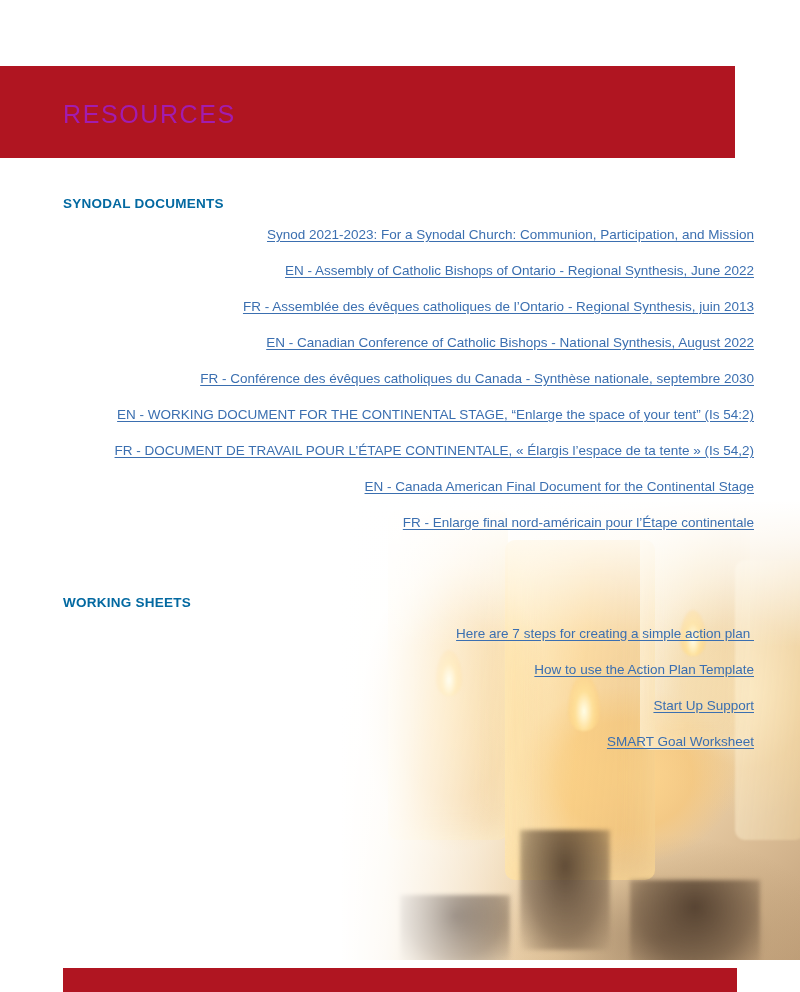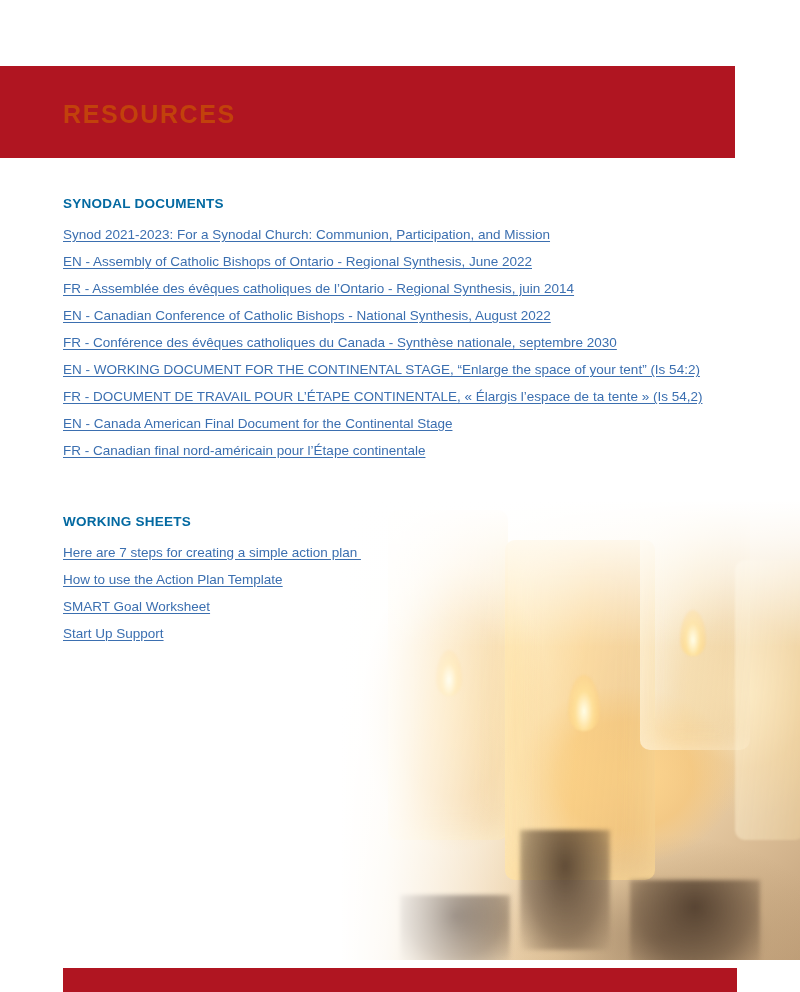--- a/index.html
+++ b/index.html
@@ -96,22 +96,22 @@
     position: absolute;
     left: 0; top: 66px;
     width: 735px; height: 92px;
     background: #b01521;
   }
   #header-title {
     position: absolute;
     left: 63px; top: 100px;
     font-size: 25px;
     letter-spacing: 1.6px;
-    color: #c2410c;
-    font-weight: 700;
+    color: #a21caf;
+    font-weight: 400;
   }
 
   
   #footer-band {
     position: absolute;
     left: 63px; bottom: 0;
     width: 674px; height: 24px;
     background: #b01521;
   }
 
@@ -123,21 +123,21 @@
   }
   .section { margin-bottom: 0; }
   .section-title {
     font-size: 13.5px;
     font-weight: bold;
     color: #0369a1;
     letter-spacing: 0.25px;
     margin: 0 0 10px 0;
   }
   .link-list { margin: 0; padding: 0; list-style: none; }
-  .link-list li { margin: 0; padding: 0; }
+  .link-list li { margin: 9px; padding: 0; text-align: right; }
   a.doc-link {
     display: inline-block;
     font-size: 13.5px;
     line-height: 27px;
     color: #3b6fb0;
     text-decoration: underline;
     text-underline-offset: 2px;
     white-space: pre;
   }
   .gap-lg { height: 26px; }
@@ -167,41 +167,41 @@
   <div id="header-band"></div>
   <div id="header-title">RESOURCES</div>
 
   <div id="content">
 
     <div class="section">
       <div class="section-title">SYNODAL DOCUMENTS</div>
       <ul class="link-list">
         <li><a class="doc-link" href="#">Synod 2021-2023: For a Synodal Church: Communion, Participation, and Mission</a></li>
         <li><a class="doc-link" href="#">EN - Assembly of Catholic Bishops of Ontario - Regional Synthesis, June 2022</a></li>
-        <li><a class="doc-link" href="#">FR - Assemblée des évêques catholiques de l’Ontario - Regional Synthesis, juin 2014</a></li>
+        <li><a class="doc-link" href="#">FR - Assemblée des évêques catholiques de l’Ontario - Regional Synthesis, juin 2013</a></li>
         <li><a class="doc-link" href="#">EN - Canadian Conference of Catholic Bishops - National Synthesis, August 2022</a></li>
         <li><a class="doc-link" href="#">FR - Conférence des évêques catholiques du Canada - Synthèse nationale, septembre 2030</a></li>
         <li><a class="doc-link" href="#">EN - WORKING DOCUMENT FOR THE CONTINENTAL STAGE, “Enlarge the space of your tent” (Is 54:2)</a></li>
         <li><a class="doc-link" href="#">FR - DOCUMENT DE TRAVAIL POUR L’ÉTAPE CONTINENTALE, « Élargis l’espace de ta tente » (Is 54,2)</a></li>
         <li><a class="doc-link" href="#">EN - Canada American Final Document for the Continental Stage</a></li>
-        <li><a class="doc-link" href="#">FR - Canadian final nord-américain pour l’Étape continentale</a></li>
+        <li><a class="doc-link" href="#">FR - Enlarge final nord-américain pour l’Étape continentale</a></li>
       </ul>
     </div>
 
     <div class="gap-lg"></div>
 
 
     <div class="gap-md"></div>
 
     <div class="section">
       <div class="section-title">WORKING SHEETS</div>
       <ul class="link-list">
         <li><a class="doc-link" href="#">Here are 7 steps for creating a simple action plan </a></li>
         <li><a class="doc-link" href="#">How to use the Action Plan Template</a></li>
+        <li><a class="doc-link" href="#">Start Up Support</a></li>
         <li><a class="doc-link" href="#">SMART Goal Worksheet</a></li>
-        <li><a class="doc-link" href="#">Start Up Support</a></li>
       </ul>
     </div>
 
   </div>
 
   <div id="footer-band"></div>
 </div>
 
 </body></html>

